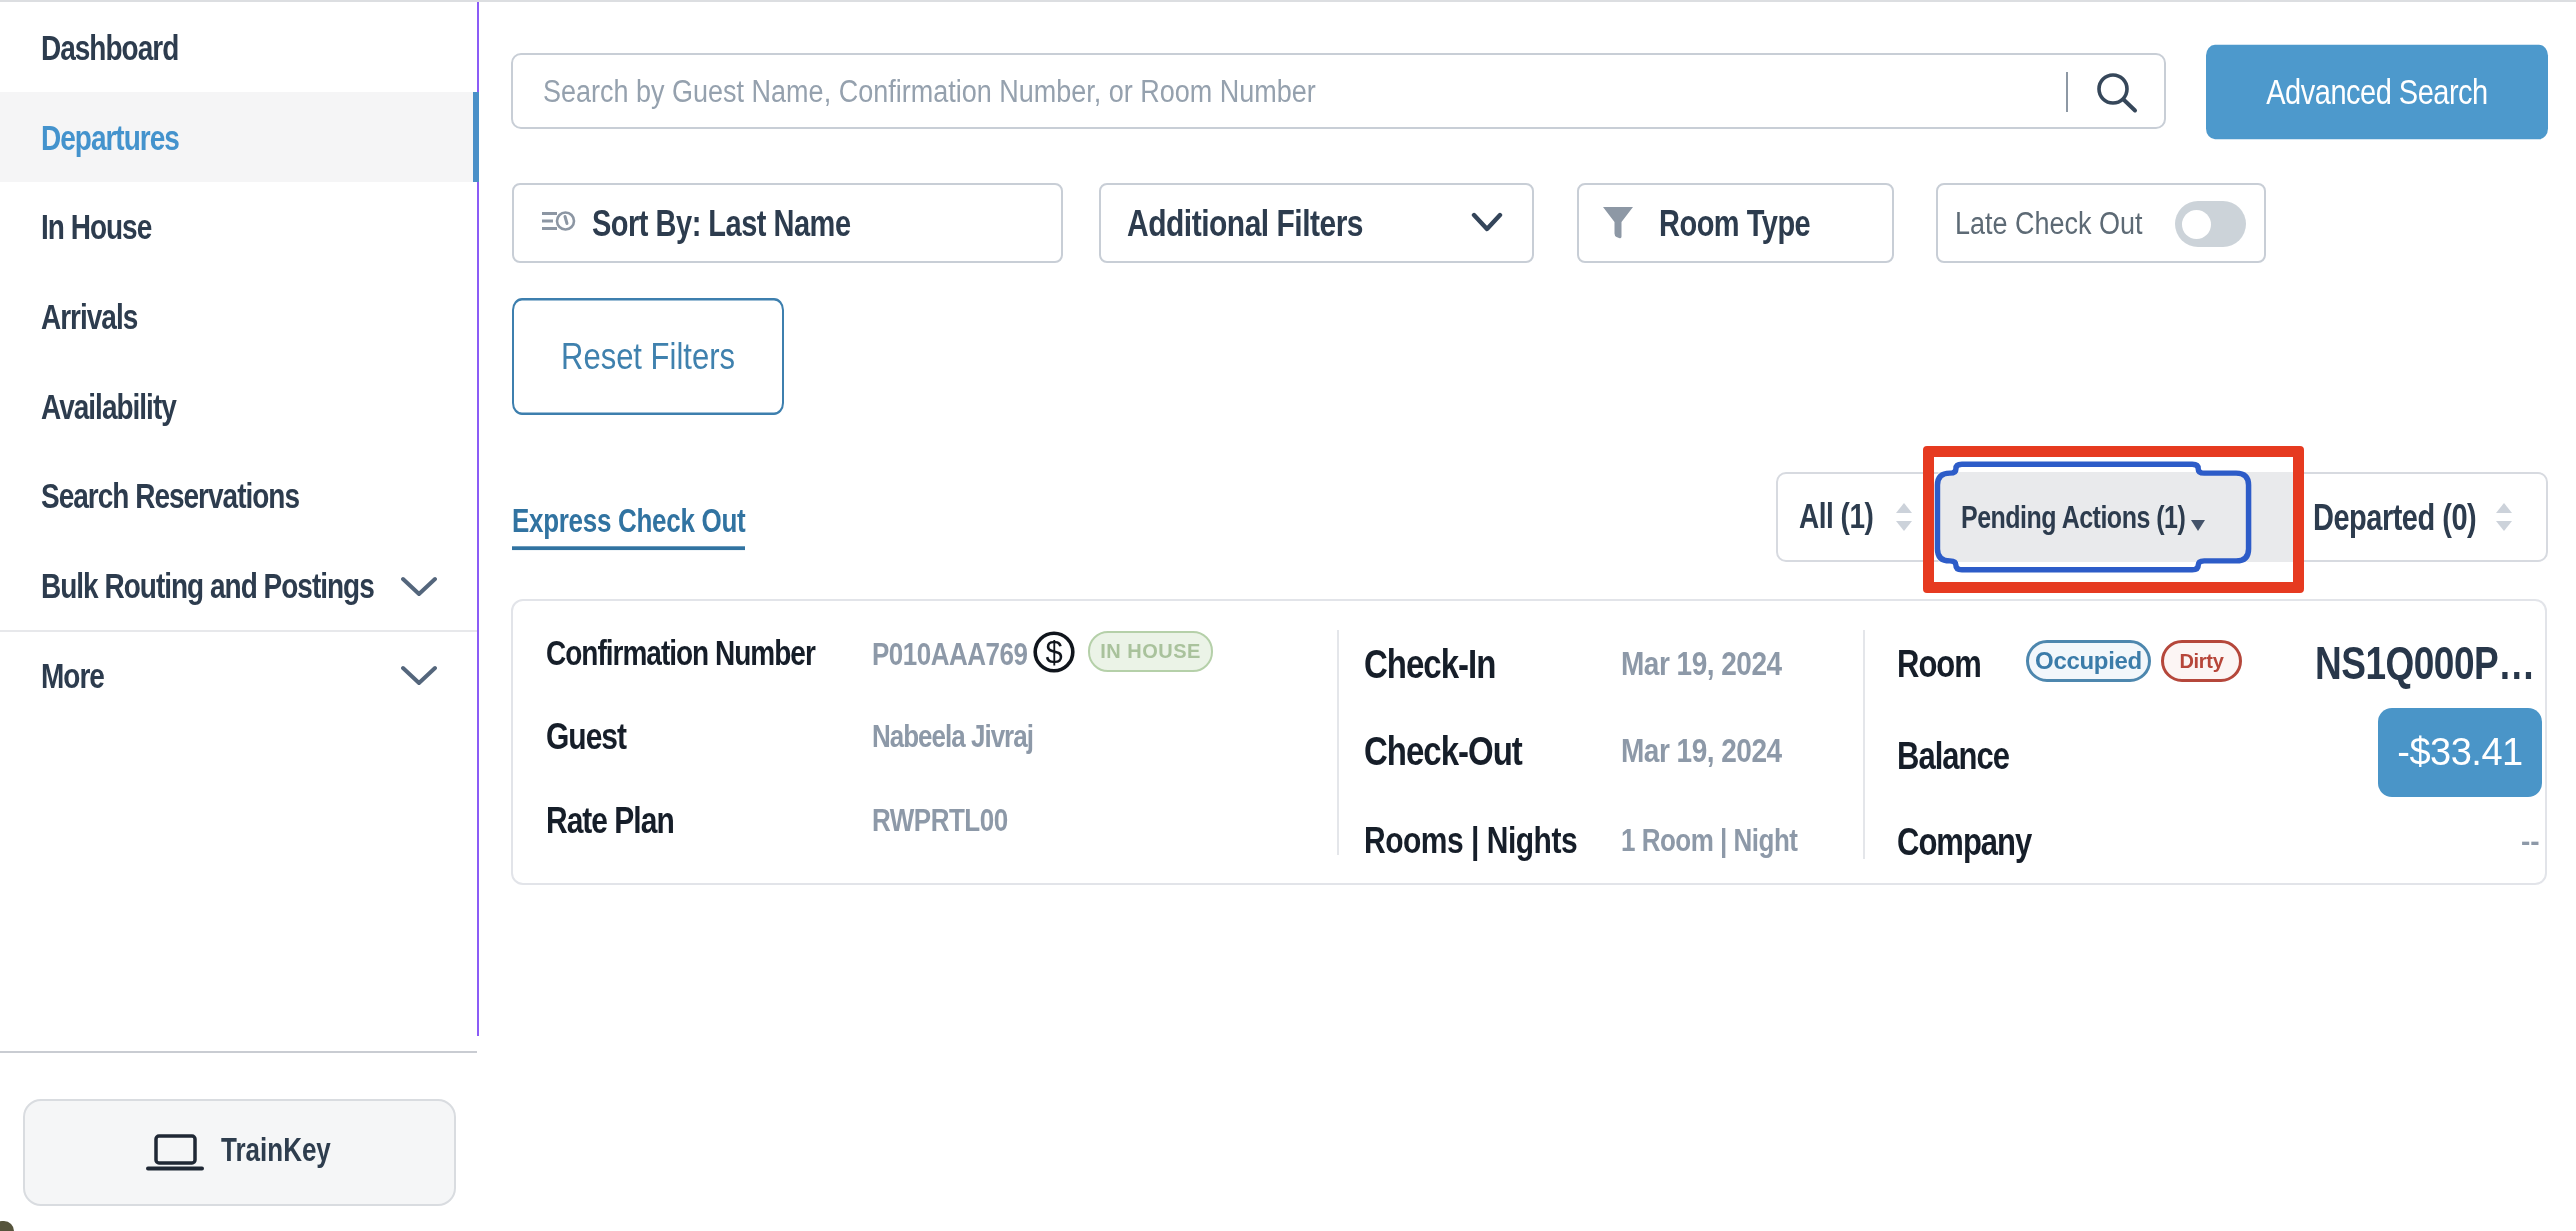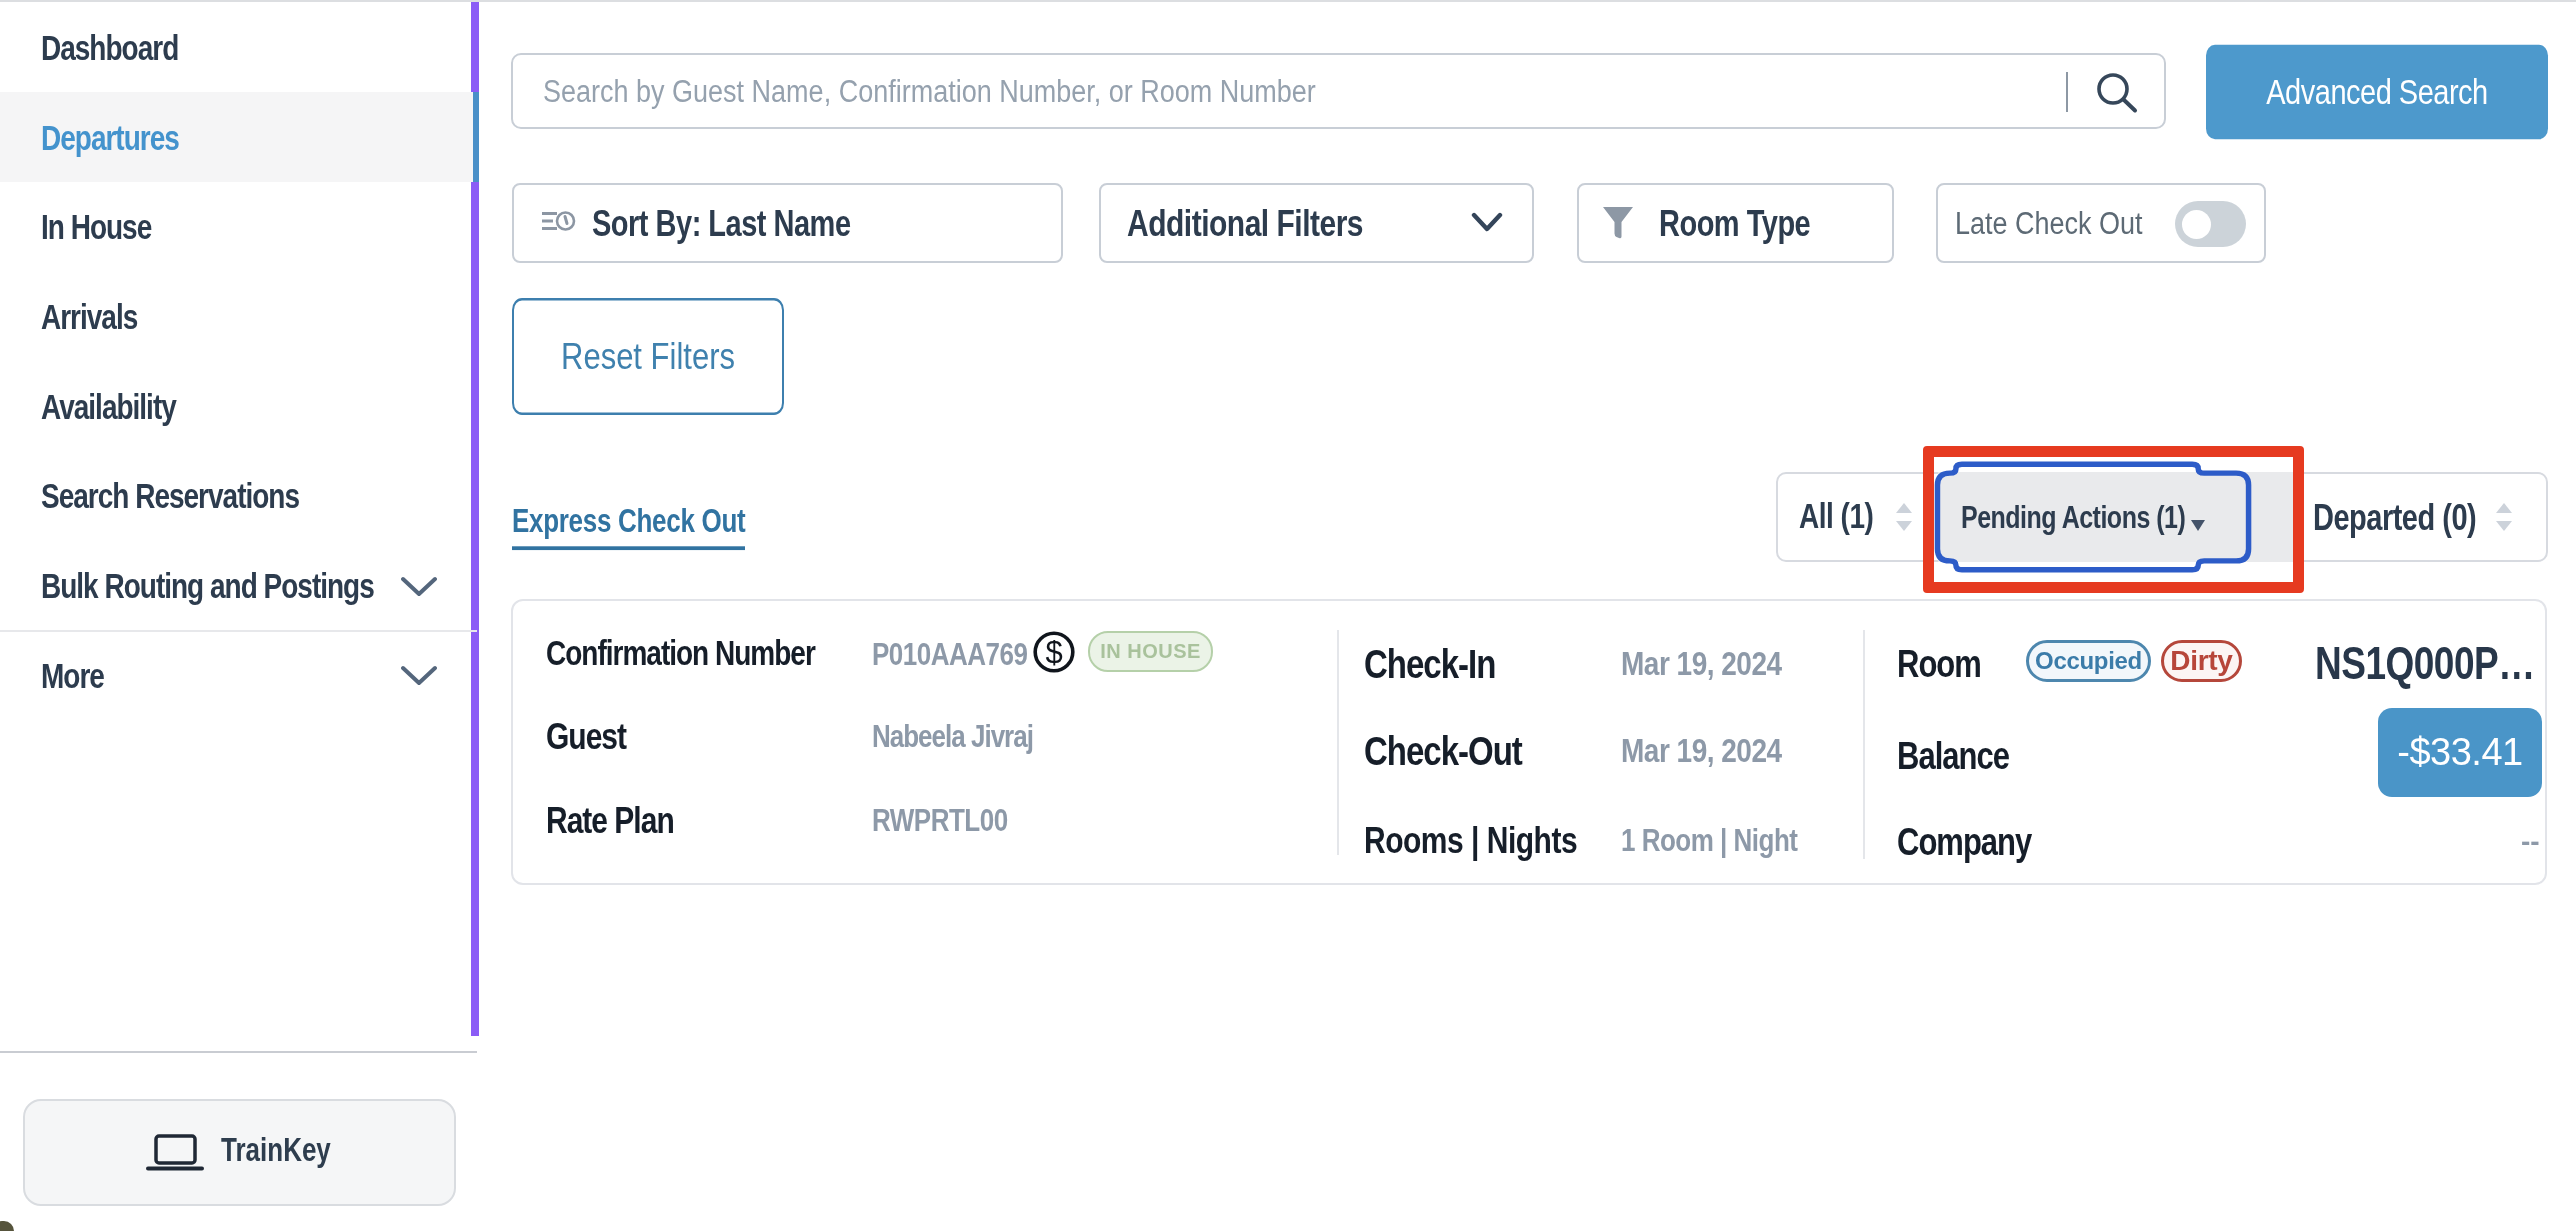--- a/index.html
+++ b/index.html
@@ -12,21 +12,21 @@
   .navy { color:#2d3c4e; }
   svg { display:block; }
   .sy  { transform:scaleY(1.26); transform-origin:50% 50%; }
   .sy2 { transform:scaleY(1.18); transform-origin:50% 50%; }
 </style>
 </head>
 <body>
 
 <div class="abs" style="left:0;top:0;width:2576px;height:2px;background:#dcdee1;"></div>
 
-<div class="abs" style="left:0;top:2px;width:479px;height:1034px;background:#fff;border-right:8px solid #8b5cf6;">
+<div class="abs" style="left:0;top:2px;width:479px;height:1034px;background:#fff;border-right:2px solid #8b5cf6;">
 
   <div class="abs" style="left:0;top:90px;width:477px;height:90px;background:#f5f5f6;"></div>
   <div class="abs" style="left:473px;top:90px;width:6px;height:90px;background:#4a90c8;"></div>
 
   <div class="abs sy nav" style="left:41px;top:2px;height:90px;line-height:90px;">Dashboard</div>
   <div class="abs sy nav" style="left:41px;top:92px;height:90px;line-height:90px;color:#4493cd;">Departures</div>
   <div class="abs sy nav" style="left:41px;top:181px;height:90px;line-height:90px;">In House</div>
   <div class="abs sy nav" style="left:41px;top:271px;height:90px;line-height:90px;">Arrivals</div>
   <div class="abs sy nav" style="left:41px;top:361px;height:90px;line-height:90px;">Availability</div>
   <div class="abs sy nav" style="left:41px;top:450px;height:90px;line-height:90px;">Search Reservations</div>
@@ -134,21 +134,21 @@
 
 <div class="abs sy lbl" style="left:1364px;top:644px;height:40px;line-height:40px;font-size:33px;letter-spacing:-1px;">Check-In</div>
 <div class="abs sy2 val" style="left:1621px;top:644px;height:40px;line-height:40px;font-size:28px;letter-spacing:-0.5px;">Mar 19, 2024</div>
 <div class="abs sy lbl" style="left:1364px;top:731px;height:40px;line-height:40px;font-size:33px;letter-spacing:-1px;">Check-Out</div>
 <div class="abs sy2 val" style="left:1621px;top:731px;height:40px;line-height:40px;font-size:28px;letter-spacing:-0.5px;">Mar 19, 2024</div>
 <div class="abs sy lbl" style="left:1364px;top:820px;height:40px;line-height:40px;font-size:30px;letter-spacing:-0.5px;">Rooms | Nights</div>
 <div class="abs sy2 val" style="left:1621px;top:820px;height:40px;line-height:40px;font-size:26px;letter-spacing:-0.5px;">1 Room | Night</div>
 
 <div class="abs sy lbl" style="left:1897px;top:644px;height:40px;line-height:40px;font-size:31px;letter-spacing:-1px;">Room</div>
 <div class="abs" style="left:2026px;top:640px;width:125px;height:42px;border:3px solid #4d87ae;border-radius:21px;background:#f2f7fb;color:#3c7ca9;font-size:24px;font-weight:bold;letter-spacing:-0.3px;text-align:center;line-height:36px;">Occupied</div>
-<div class="abs" style="left:2161px;top:640px;width:81px;height:42px;border:3px solid #b5473b;border-radius:21px;background:#fcf5f4;color:#b7463a;font-size:28px;font-weight:bold;letter-spacing:-0.3px;text-align:center;line-height:36px;">Dirty</div>
+<div class="abs" style="left:2161px;top:640px;width:81px;height:42px;border:3px solid #b5473b;border-radius:21px;background:#fcf5f4;color:#b7463a;font-size:20px;font-weight:bold;letter-spacing:-0.3px;text-align:center;line-height:36px;">Dirty</div>
 <div class="abs sy" style="left:2315px;top:644px;height:40px;line-height:40px;font-size:37px;font-weight:bold;letter-spacing:-0.5px;color:#28374a;">NS1Q000P…</div>
 
 <div class="abs sy lbl" style="left:1897px;top:736px;height:40px;line-height:40px;font-size:31px;letter-spacing:-1px;">Balance</div>
 <div class="abs" style="left:2378px;top:708px;width:164px;height:89px;border-radius:14px;background:#4a95c8;color:#fff;font-size:38px;text-align:center;line-height:89px;letter-spacing:-0.5px;">-$33.41</div>
 
 <div class="abs sy lbl" style="left:1897px;top:822px;height:40px;line-height:40px;font-size:31px;letter-spacing:-1px;">Company</div>
 <div class="abs val" style="left:2521px;top:822px;height:40px;line-height:40px;font-size:28px;">--</div>
 
 
 </body></html>

